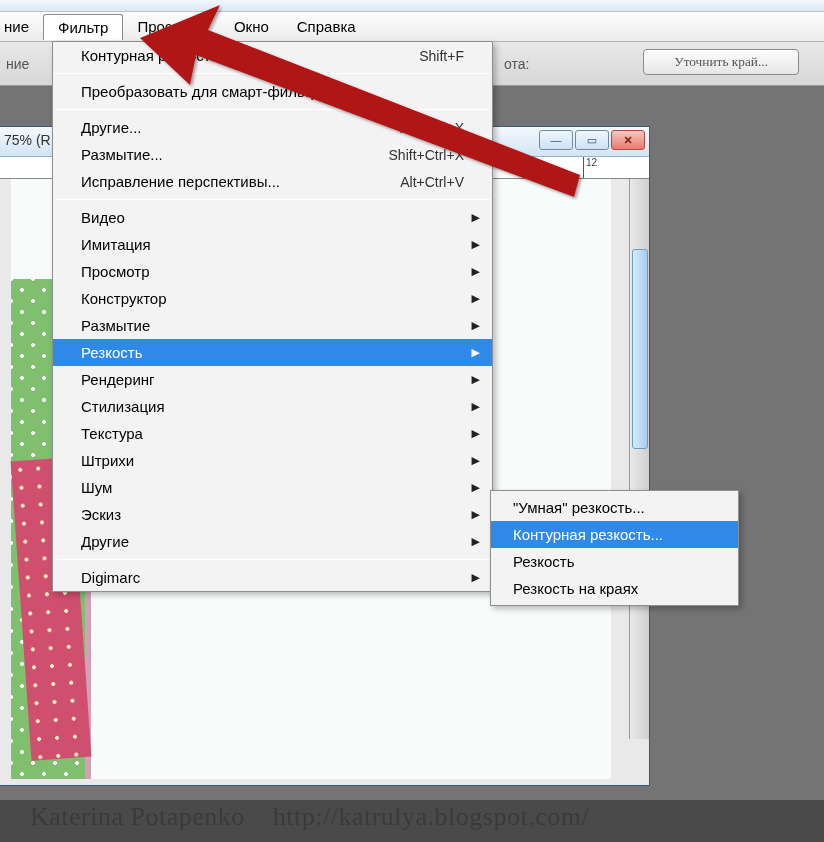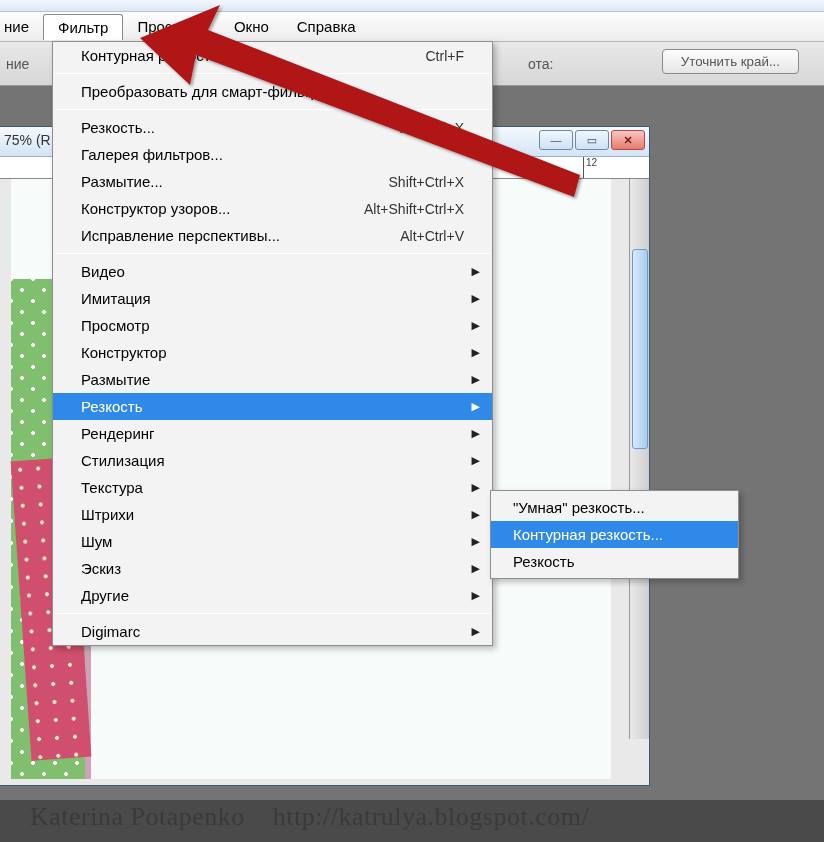--- a/index.html
+++ b/index.html
@@ -63,25 +63,26 @@
   }
   .opt-label {
     position: absolute;
     font-size: 14px;
     color: #555;
   }
   .refine-btn {
     position: absolute;
     right: 25px;
     top: 7px;
-    padding: 4px 18px;
+    padding: 4px 30px;
     border: 1px solid #8a8a8a;
     border-radius: 4px;
     background: linear-gradient(#fdfdfd,#e6e6e6);
     color: #555;
+    font-family: Liberation Serif, serif;
   }
 
   
   .workspace {
     position: absolute;
     left: 0;
     top: 86px;
     width: 100%;
     height: 714px;
     background: #747474;
@@ -295,21 +296,21 @@
   <div class="menubar" id="menubar">
       <div class="menu-item first">ние</div>
       <div class="menu-item open">Фильтр</div>
       <div class="menu-item">Просмотр</div>
       <div class="menu-item">Окно</div>
       <div class="menu-item">Справка</div>
     </div>
 
   <div class="optionsbar">
     <span class="opt-label" style="left:6px;">ние</span>
-    <span class="opt-label" style="left:528px;">ота:</span>
+    <span class="opt-label" style="left:504px;">ота:</span>
     <button class="refine-btn">Уточнить край...</button>
   </div>
 
   <div class="workspace">
 
     <span class="doctab" style="top:46px;">75% (R</span>
 
     <div class="docwin">
       <div class="docwin-titlebar">
         <div class="win-btns">
@@ -335,41 +336,34 @@
       <div class="vscroll">
         <div class="vscroll-thumb"></div>
       </div>
     </div>
   </div>
 </div>
 
 <div class="dropdown" id="dropdown">
     <div class="dd-item">
       <span>Контурная резкость</span>
-      <span class="shortcut">Ctrl+F</span>
+      <span class="shortcut">Shift+F</span>
     </div>
     <div class="dd-sep"></div>
     <div class="dd-item">
       <span>Преобразовать для смарт-фильтров</span>
     </div>
     <div class="dd-sep"></div>
     <div class="dd-item">
-      <span>Резкость...</span>
+      <span>Другие...</span>
       <span class="shortcut">Alt+Ctrl+X</span>
-    </div>
-    <div class="dd-item">
-      <span>Галерея фильтров...</span>
     </div>
     <div class="dd-item">
       <span>Размытие...</span>
       <span class="shortcut">Shift+Ctrl+X</span>
-    </div>
-    <div class="dd-item">
-      <span>Конструктор узоров...</span>
-      <span class="shortcut">Alt+Shift+Ctrl+X</span>
     </div>
     <div class="dd-item">
       <span>Исправление перспективы...</span>
       <span class="shortcut">Alt+Ctrl+V</span>
     </div>
     <div class="dd-sep"></div>
     <div class="dd-item">
       <span>Видео</span>
       <span class="arrow">▶</span>
     </div>
@@ -425,20 +419,21 @@
     <div class="dd-item">
       <span>Digimarc</span>
       <span class="arrow">▶</span>
     </div>
   </div>
 
 <div class="submenu" id="submenu">
     <div class="sub-item">"Умная" резкость...</div>
     <div class="sub-item selected">Контурная резкость...</div>
     <div class="sub-item">Резкость</div>
+    <div class="sub-item">Резкость на краях</div>
   </div>
 
 <svg class="arrow-svg" width="520" height="210">
   <defs>
     <filter id="ds" x="-20%" y="-20%" width="140%" height="140%">
       <feDropShadow dx="2" dy="2" stdDeviation="1.5" flood-opacity="0.35"></feDropShadow>
     </filter>
   </defs>
   <polygon points="60,33 140,0 128,25 500,170 494,192 116,50 110,80" fill="#b01919" filter="url(#ds)"></polygon>
 </svg>

